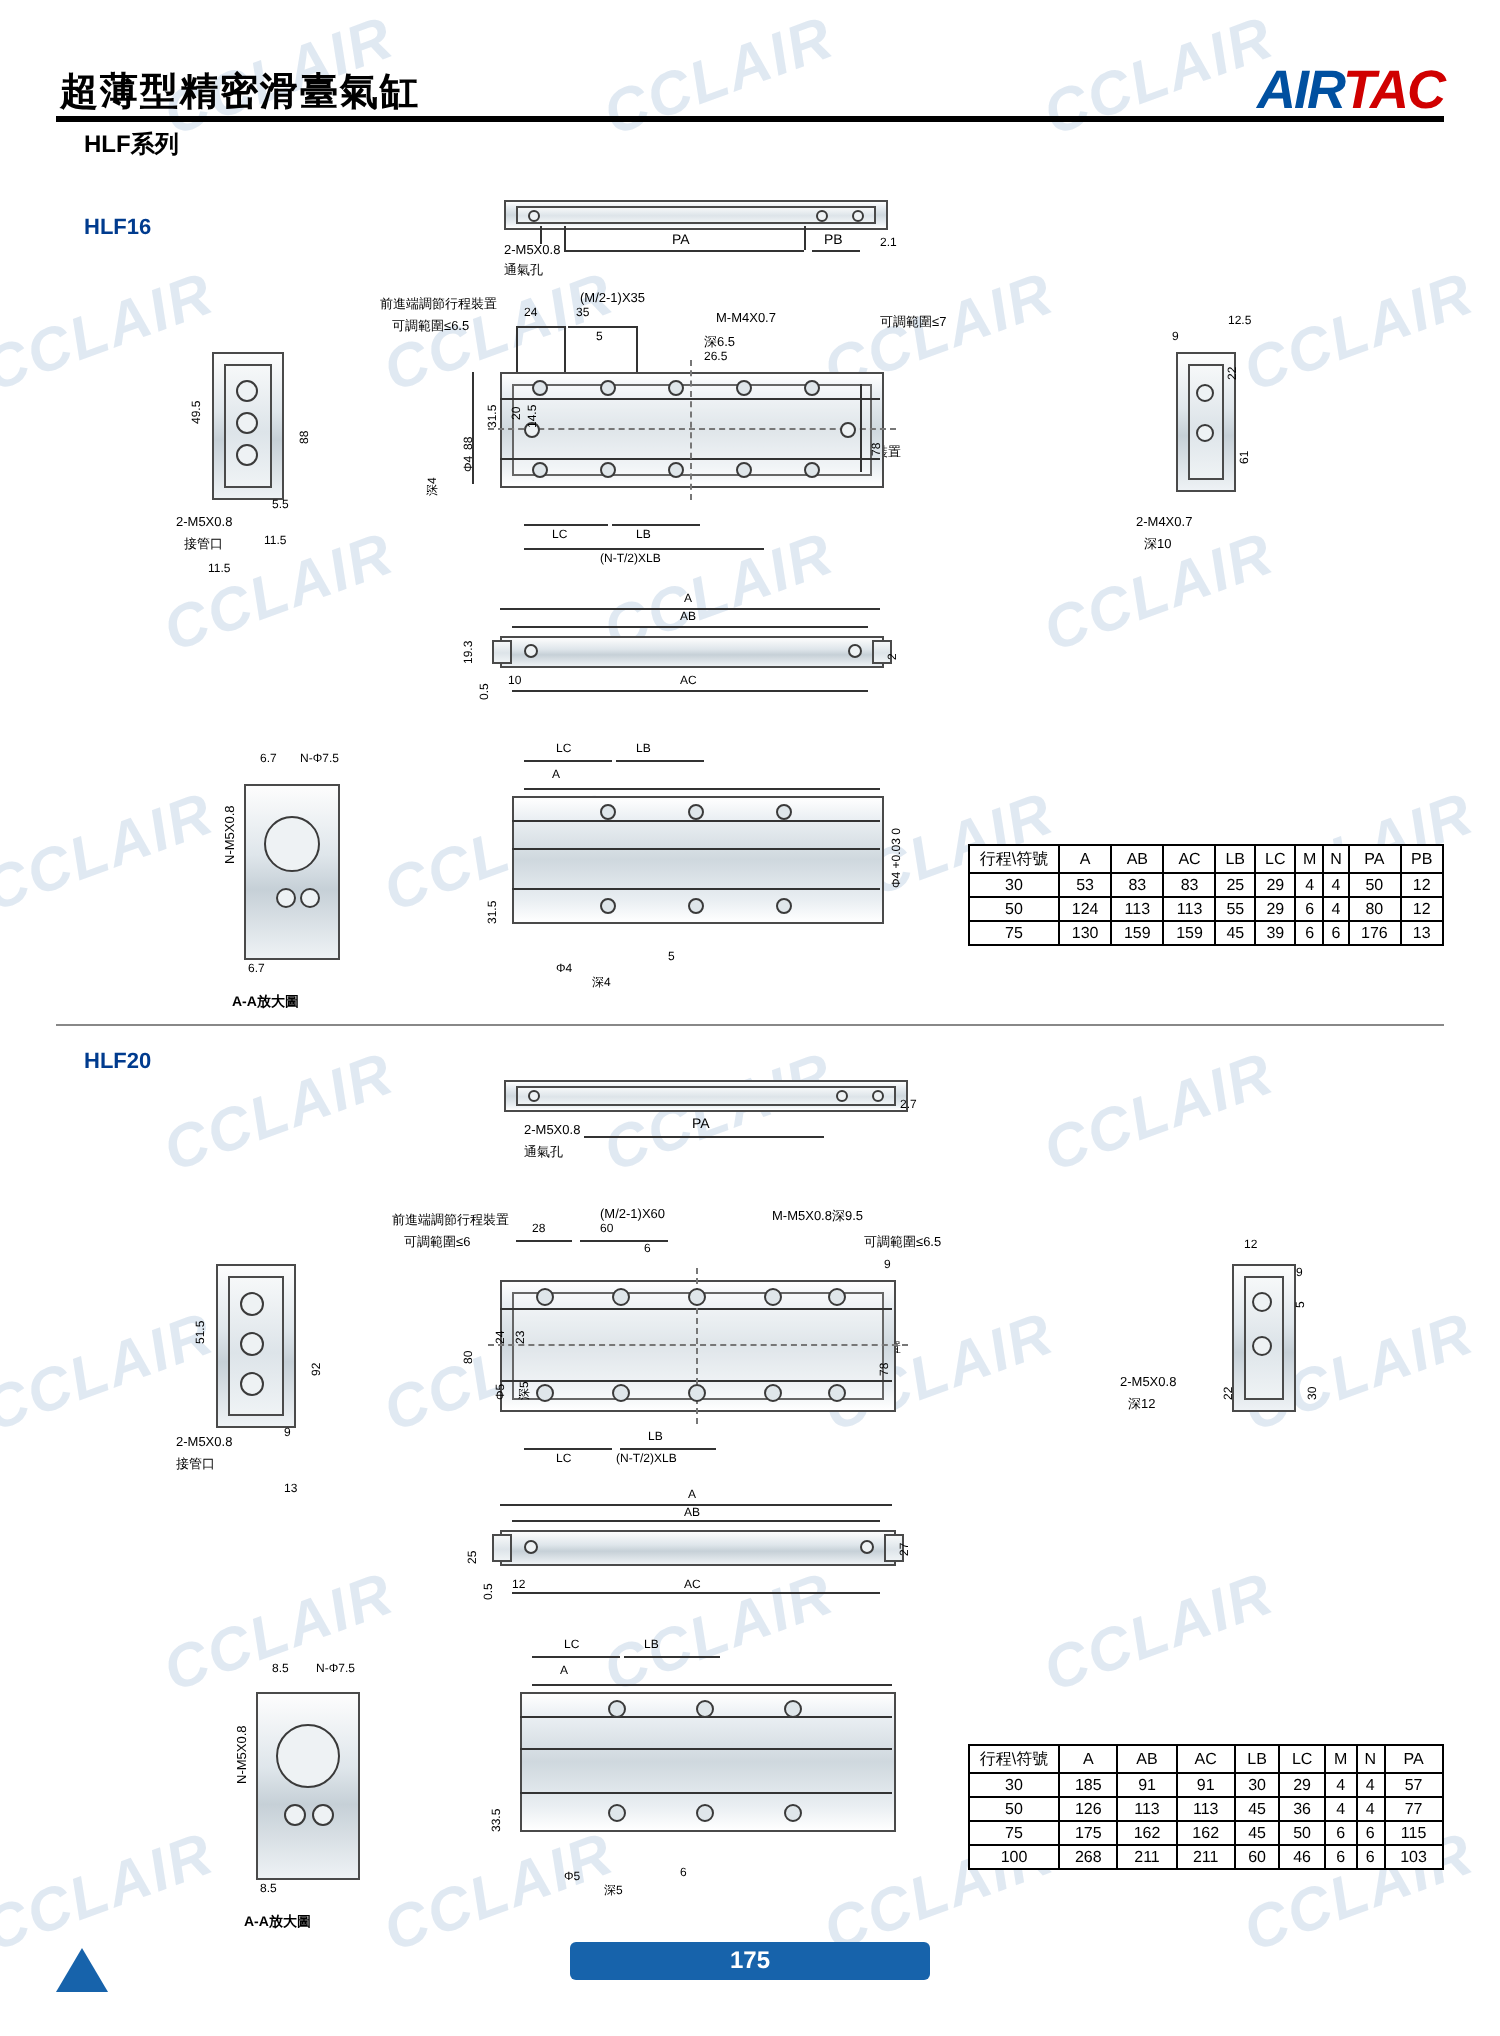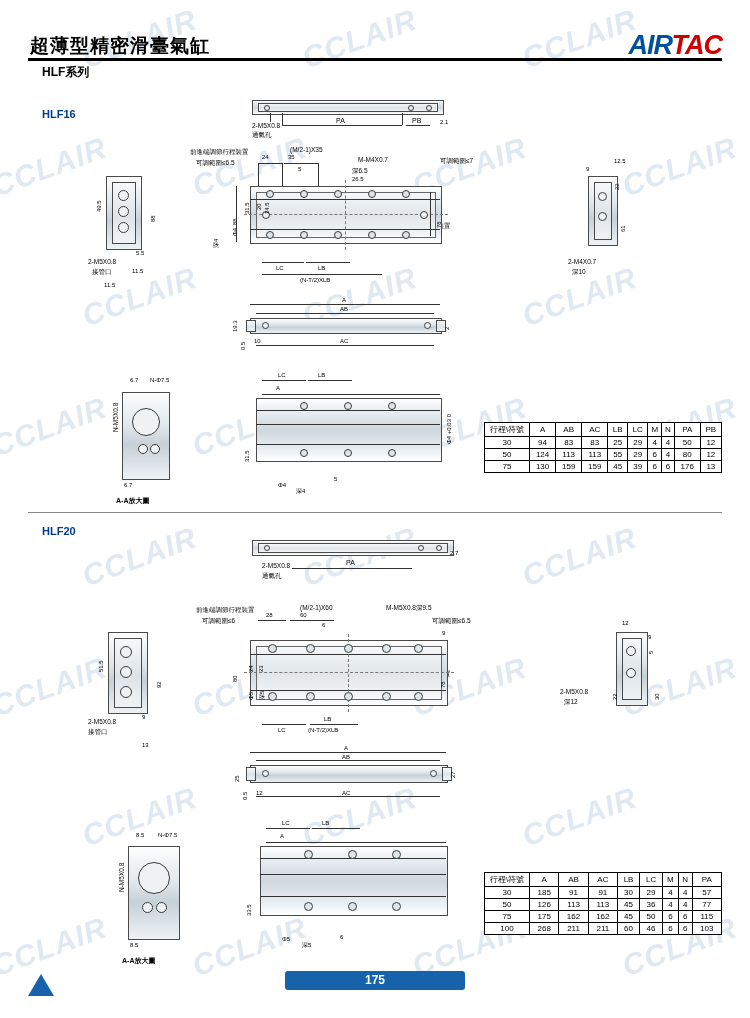--- a/index.html
+++ b/index.html
@@ -309,21 +309,21 @@
         <th>LC</th>
         <th>M</th>
         <th>N</th>
         <th>PA</th>
         <th>PB</th>
       </tr>
     </thead>
     <tbody>
       <tr>
         <td>30</td>
-        <td>94</td>
+        <td>53</td>
         <td>83</td>
         <td>83</td>
         <td>25</td>
         <td>29</td>
         <td>4</td>
         <td>4</td>
         <td>50</td>
         <td>12</td>
       </tr>
       <tr>

